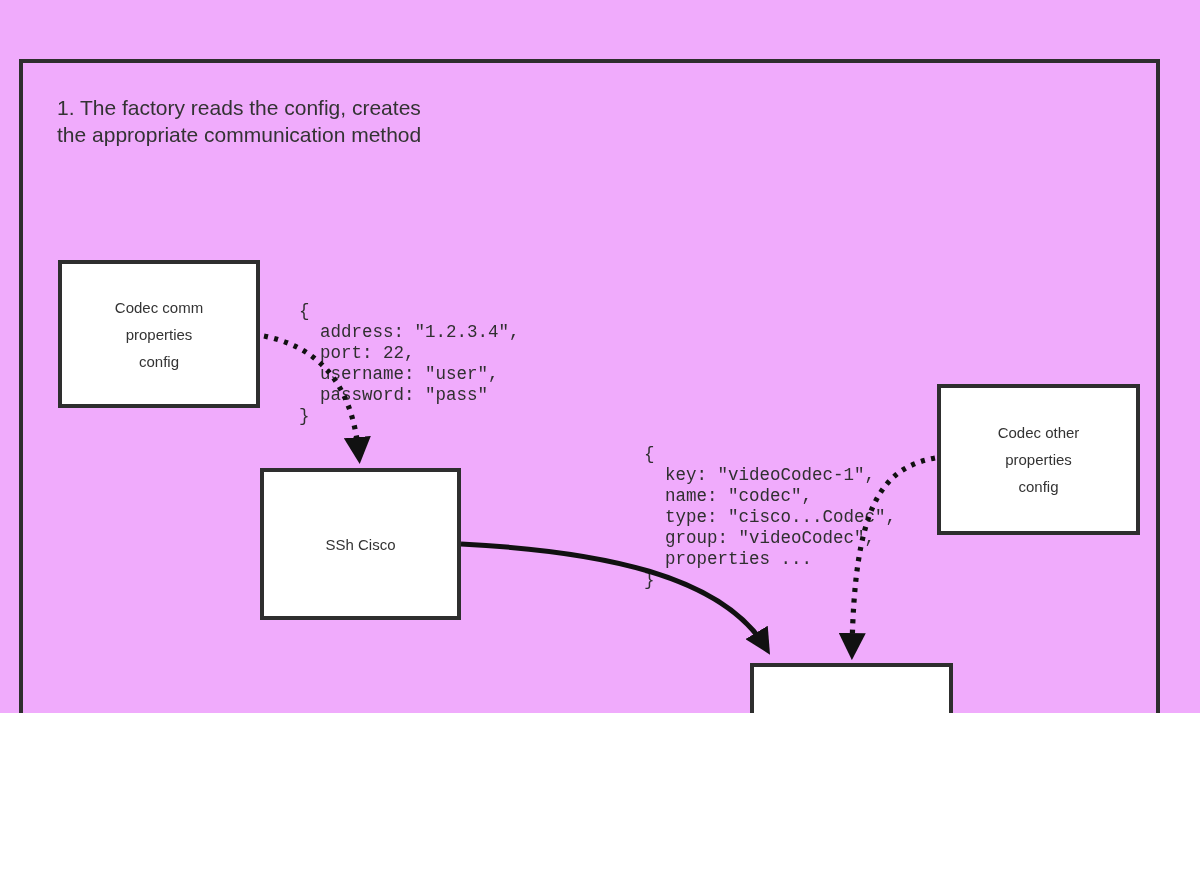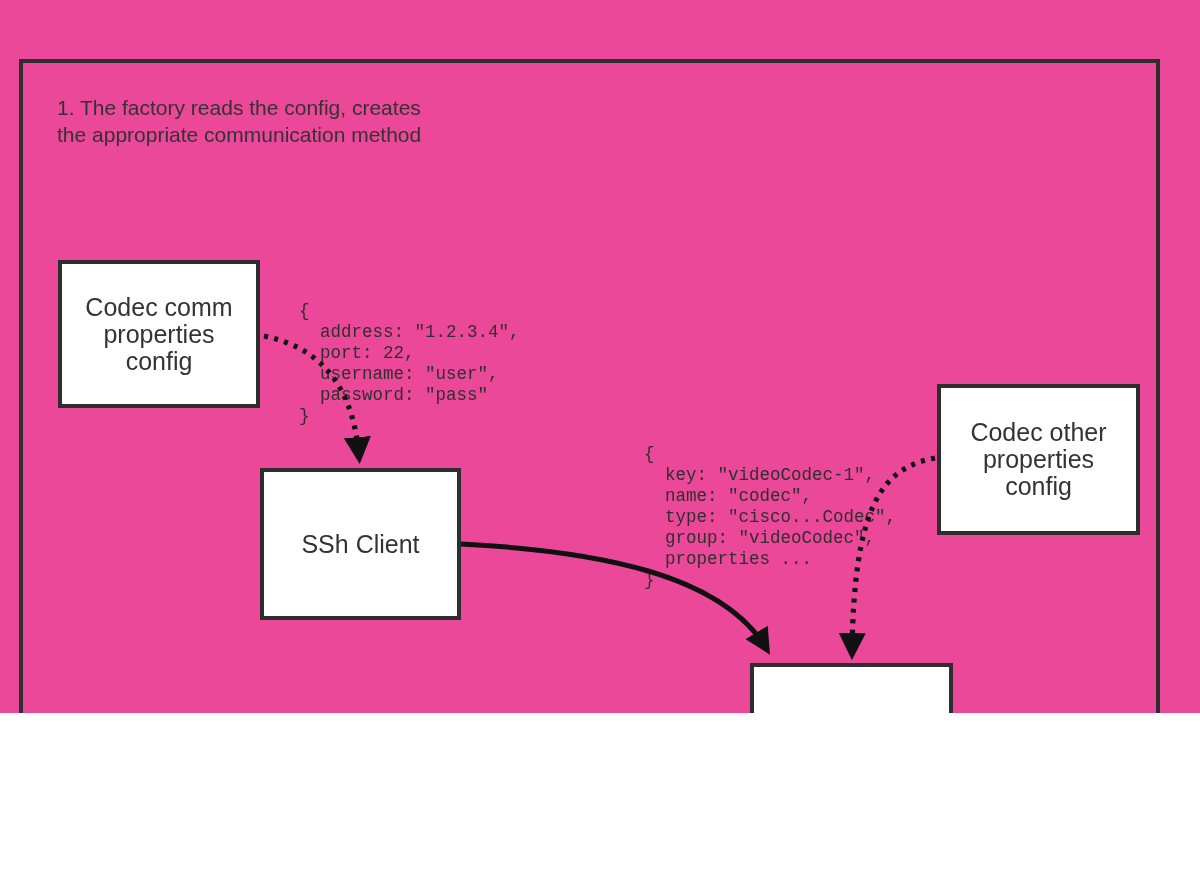--- a/index.html
+++ b/index.html
@@ -4,21 +4,21 @@
 <style>
   html, body {
     margin: 0;
     padding: 0;
     background: #ffffff;
   }
   .canvas {
     position: relative;
     width: 1200px;
     height: 713px;
-    background: #ec4899;
+    background: #f0abfc;
     font-family: "Liberation Sans", sans-serif;
     color: #333333;
     overflow: hidden;
   }
   .frame {
     position: absolute;
     left: 19px;
     top: 59px;
     width: 1141px;
     height: 783px;
@@ -37,21 +37,21 @@
     position: absolute;
     border: 4px solid #2e2e2e;
     box-sizing: border-box;
     background: #ffffff;
     display: flex;
     align-items: center;
     justify-content: center;
     text-align: center;
   }
   .dbox .label {
-    font-size: 25px;
+    font-size: 15px;
     line-height: 27px;
     white-space: pre-line;
     color: #333333;
   }
   .code {
     position: absolute;
     margin: 0;
     font-family: "Liberation Mono", "DejaVu Sans Mono", monospace;
     font-size: 17.5px;
     line-height: 21px;
@@ -115,21 +115,21 @@
     <path class="conn dotted" d="M 935 458 C 882 468, 854 505, 852 652" marker-end="url(#arrowhead)"></path>
   </svg>
 
   <div class="dbox" style="left:58px; top:260px; width:202px; height:148px;">
     <span class="label">Codec comm
 properties
 config</span>
   </div>
 
   <div class="dbox" style="left:260px; top:468px; width:201px; height:152px;">
-    <span class="label">SSh Client</span>
+    <span class="label">SSh Cisco</span>
   </div>
 
   <div class="dbox" style="left:937px; top:384px; width:203px; height:151px;">
     <span class="label">Codec other
 properties
 config</span>
   </div>
 
   <div class="dbox" style="left:750px; top:663px; width:203px; height:150px;">
     <span class="label">Cisco Codec</span>

